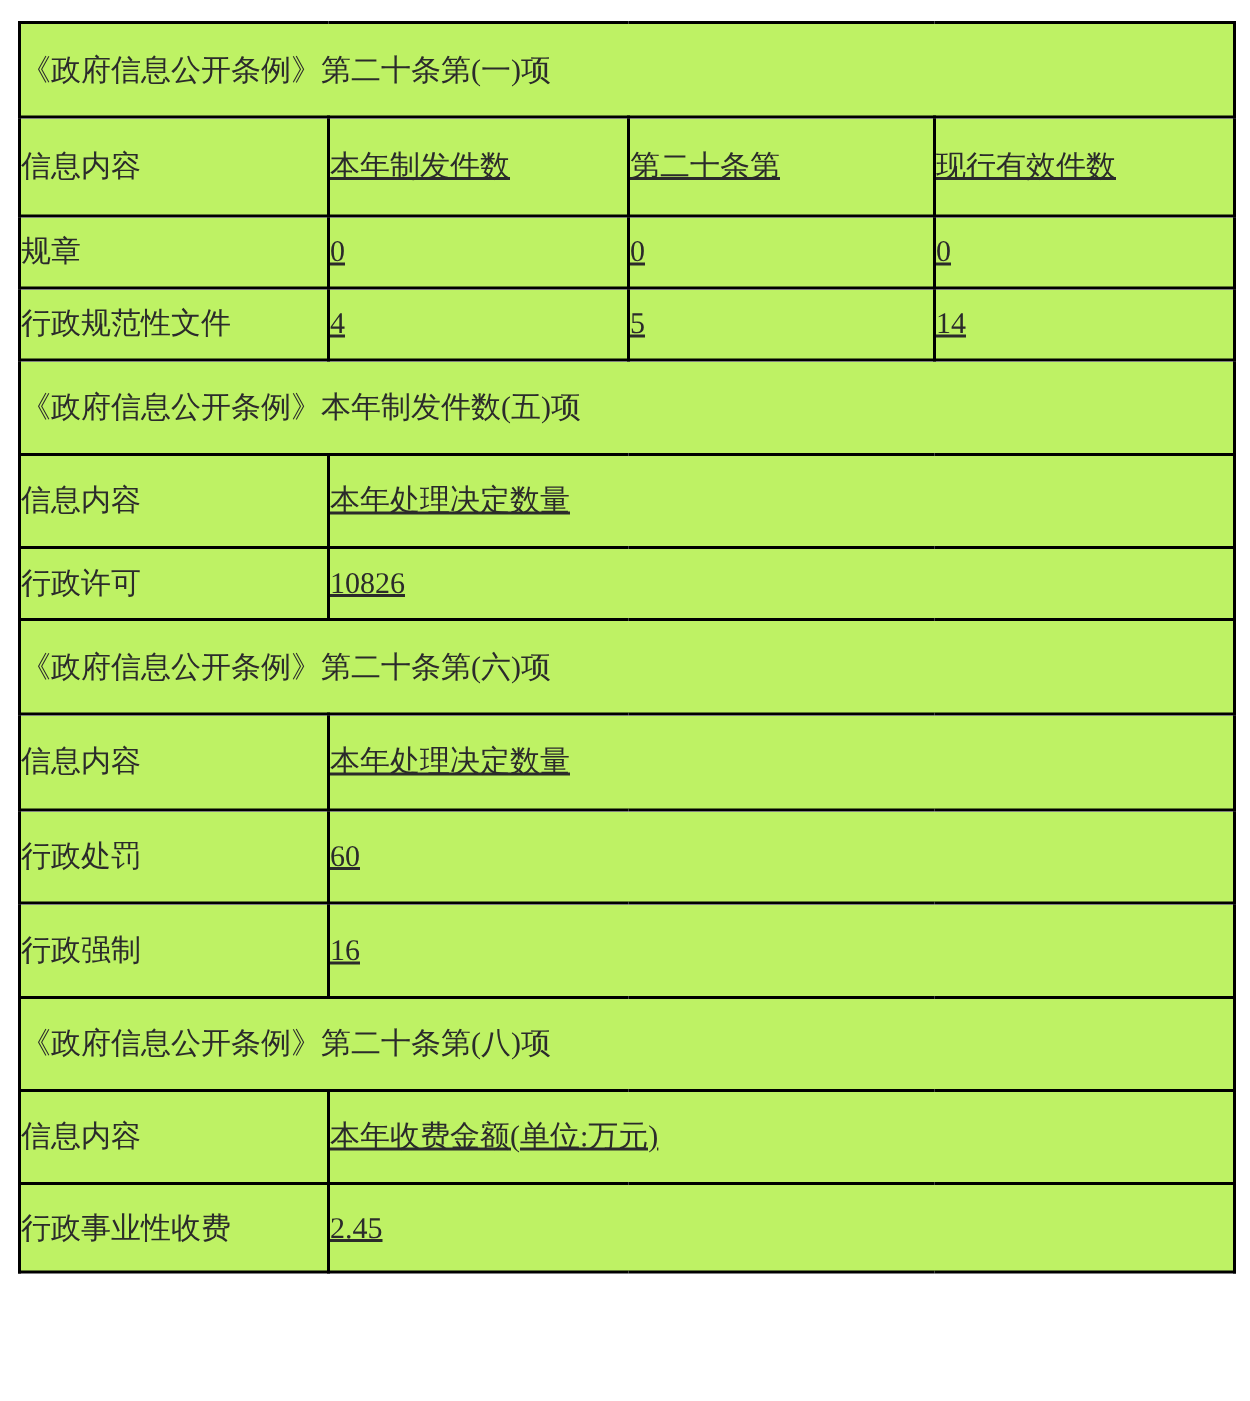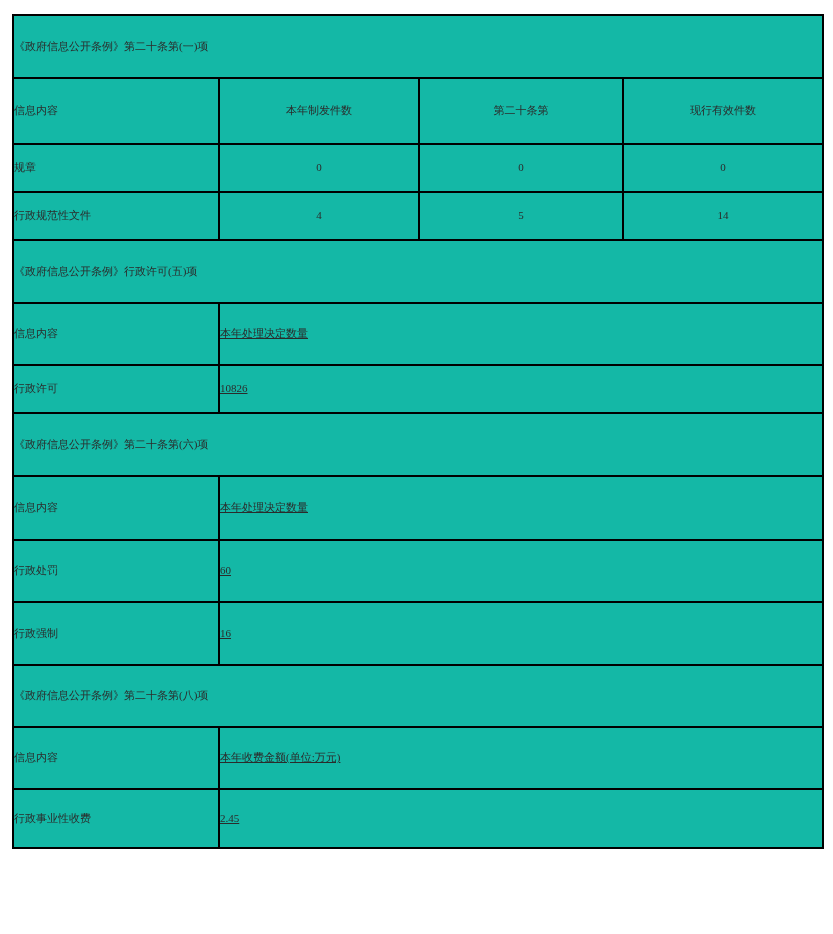--- a/index.html
+++ b/index.html
@@ -17,38 +17,38 @@
     font-family: "Liberation Serif", "DejaVu Serif", serif;
     color: #2b2b2b;
   }
   table.report-table {
     border-collapse: collapse;
     table-layout: fixed;
     width: 810px;
   }
   table.report-table td {
     border: 2px solid #000000;
-    font-size: 11px;
+    font-size: 20px;
     line-height: 1.2;
     vertical-align: middle;
     padding: 0;
     overflow: hidden;
     white-space: nowrap;
-    background: #14b8a6;
+    background: #bef264;
   }
   td.title-cell {
     padding-left: 48px;
     text-align: left;
   }
   td.label-cell {
     padding-left: 30px;
     text-align: left;
   }
   td.center-cell {
-    text-align: center;
+    text-decoration: underline;
   }
   td.value-cell {
     padding-left: 24px;
     text-align: left;
     text-decoration: underline;
   }
   td.note-cell {
     padding-left: 3px;
     text-align: left;
     font-size: 17px;
@@ -90,21 +90,21 @@
       <td class="center-cell">0</td>
     </tr>
     <tr class="r65">
       <td class="label-cell">行政规范性文件</td>
       <td class="center-cell">4</td>
       <td class="center-cell">5</td>
       <td class="center-cell">14</td>
     </tr>
 
     <tr class="r63">
-      <td class="title-cell" colspan="4">《政府信息公开条例》行政许可(五)项</td>
+      <td class="title-cell" colspan="4">《政府信息公开条例》本年制发件数(五)项</td>
     </tr>
     <tr class="r62">
       <td class="label-cell">信息内容</td>
       <td class="value-cell" colspan="3">本年处理决定数量</td>
     </tr>
     <tr class="r65">
       <td class="label-cell">行政许可</td>
       <td class="value-cell" colspan="3">10826</td>
     </tr>
 

